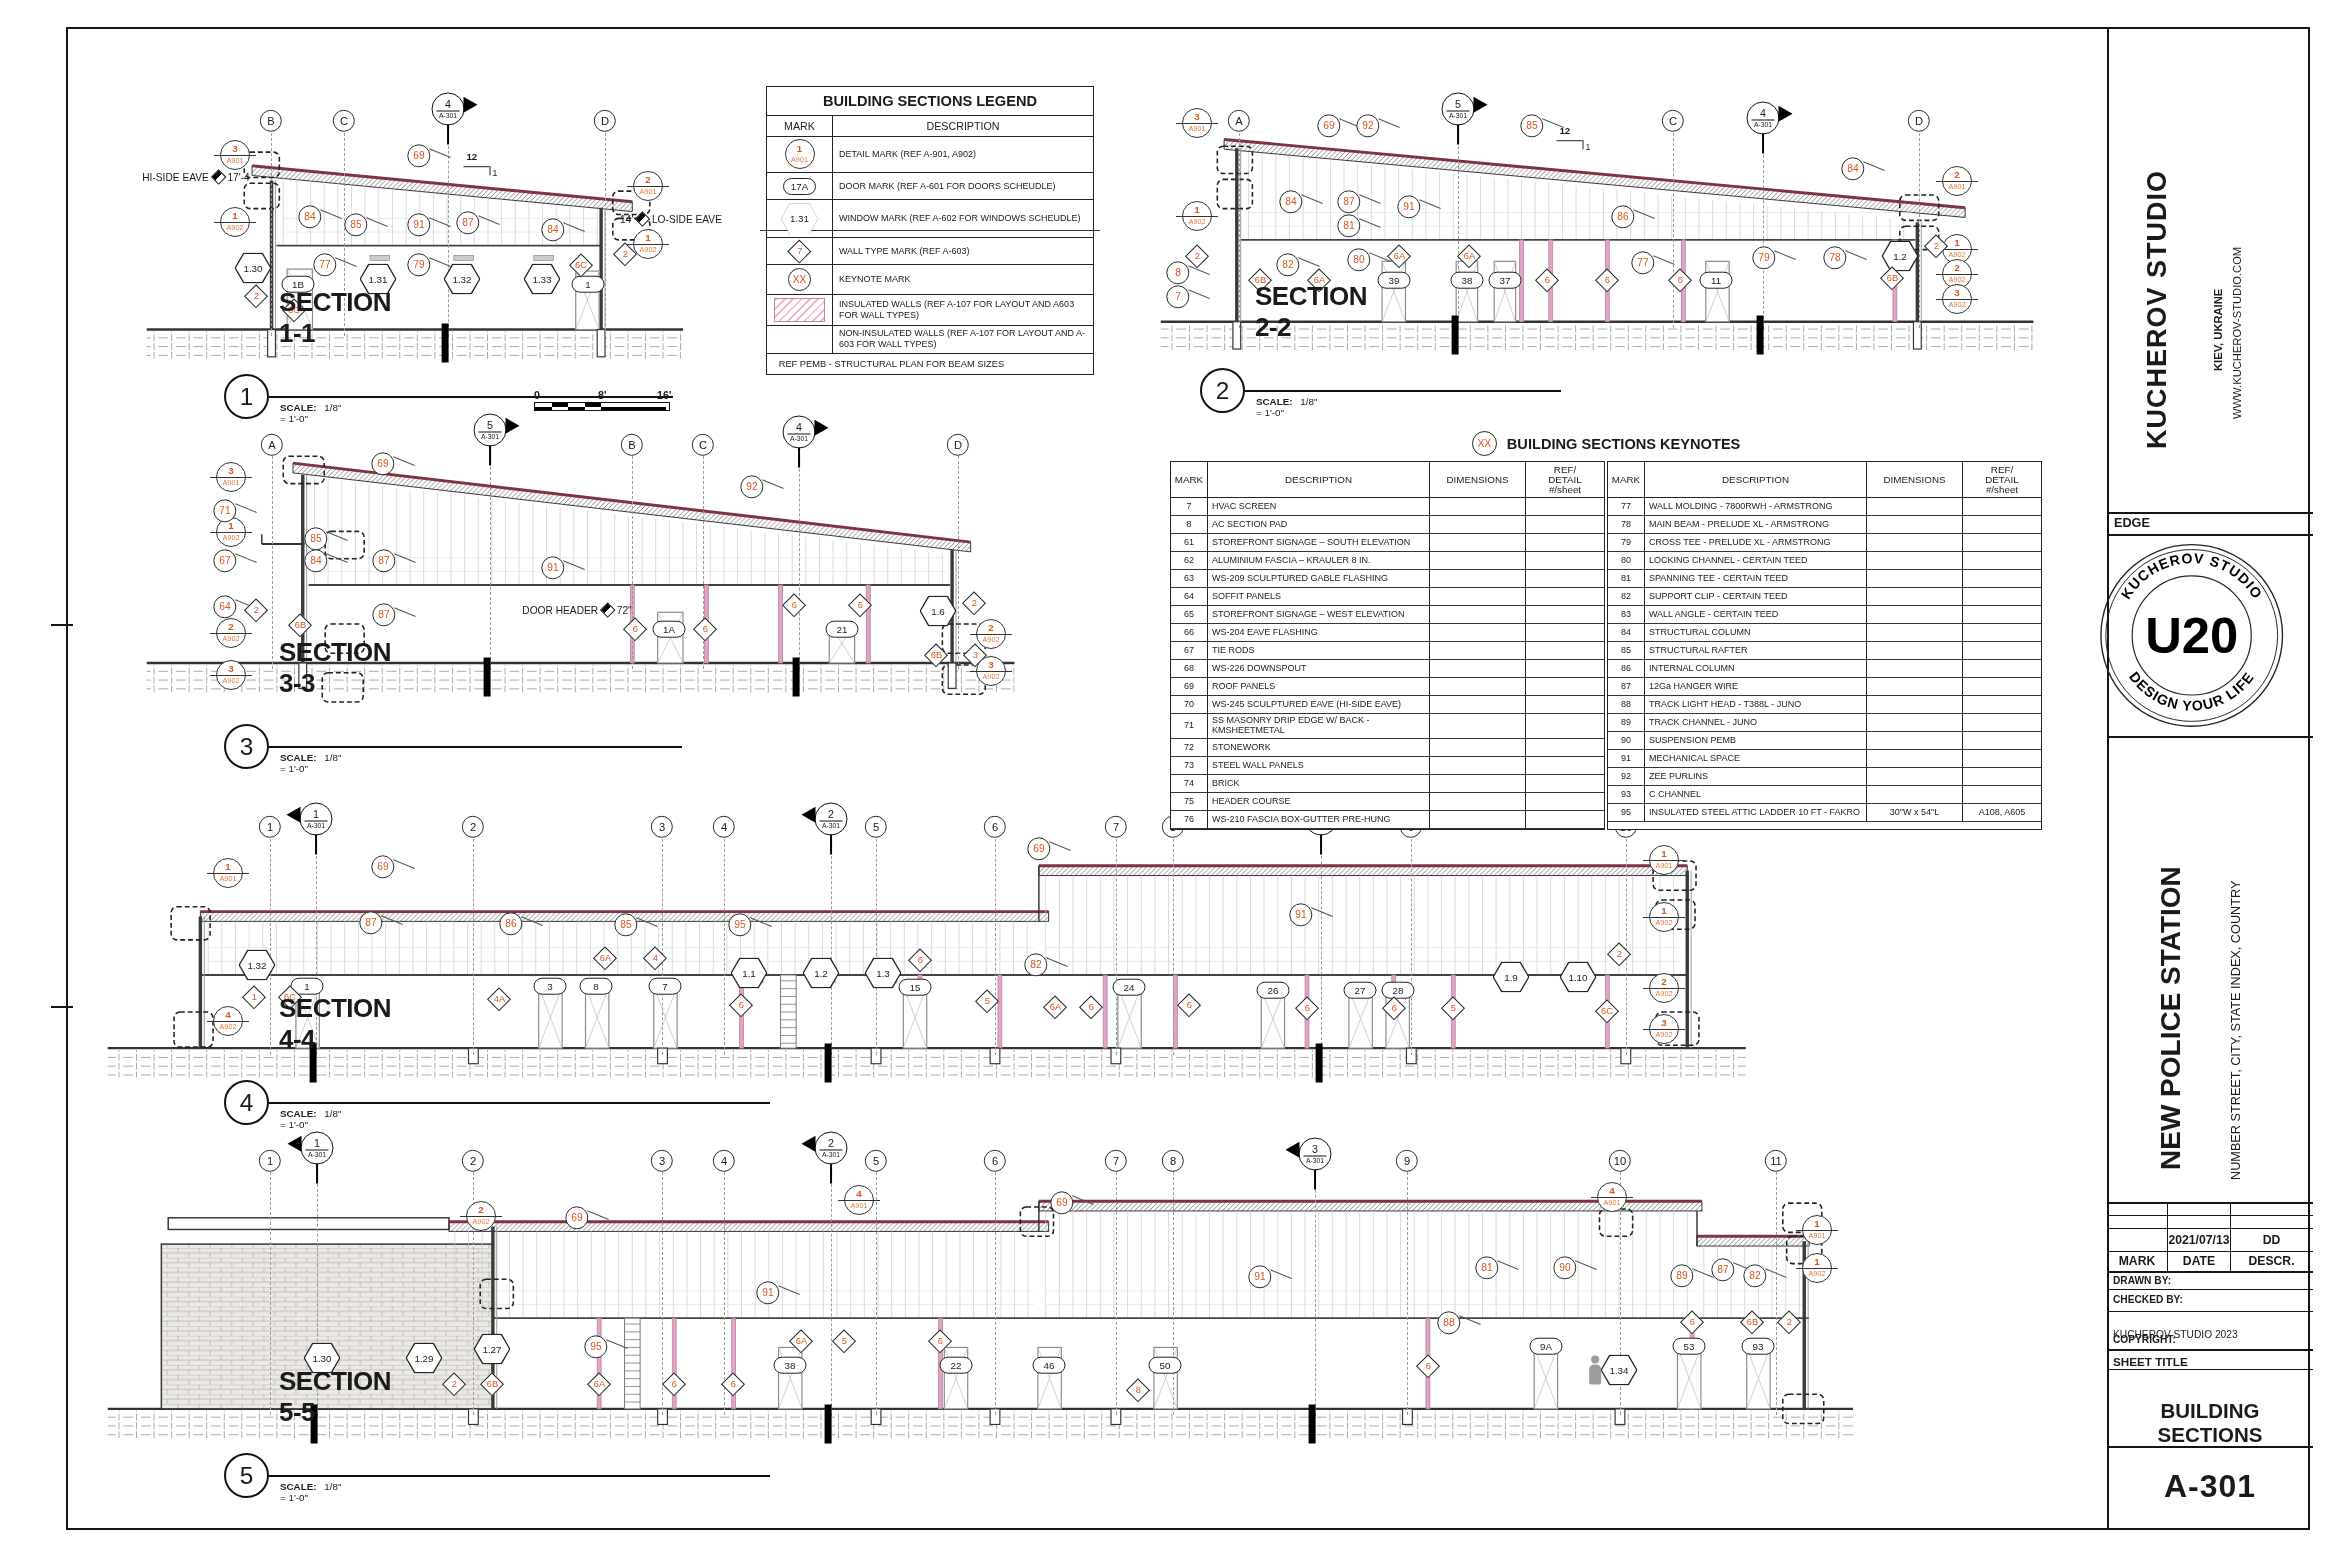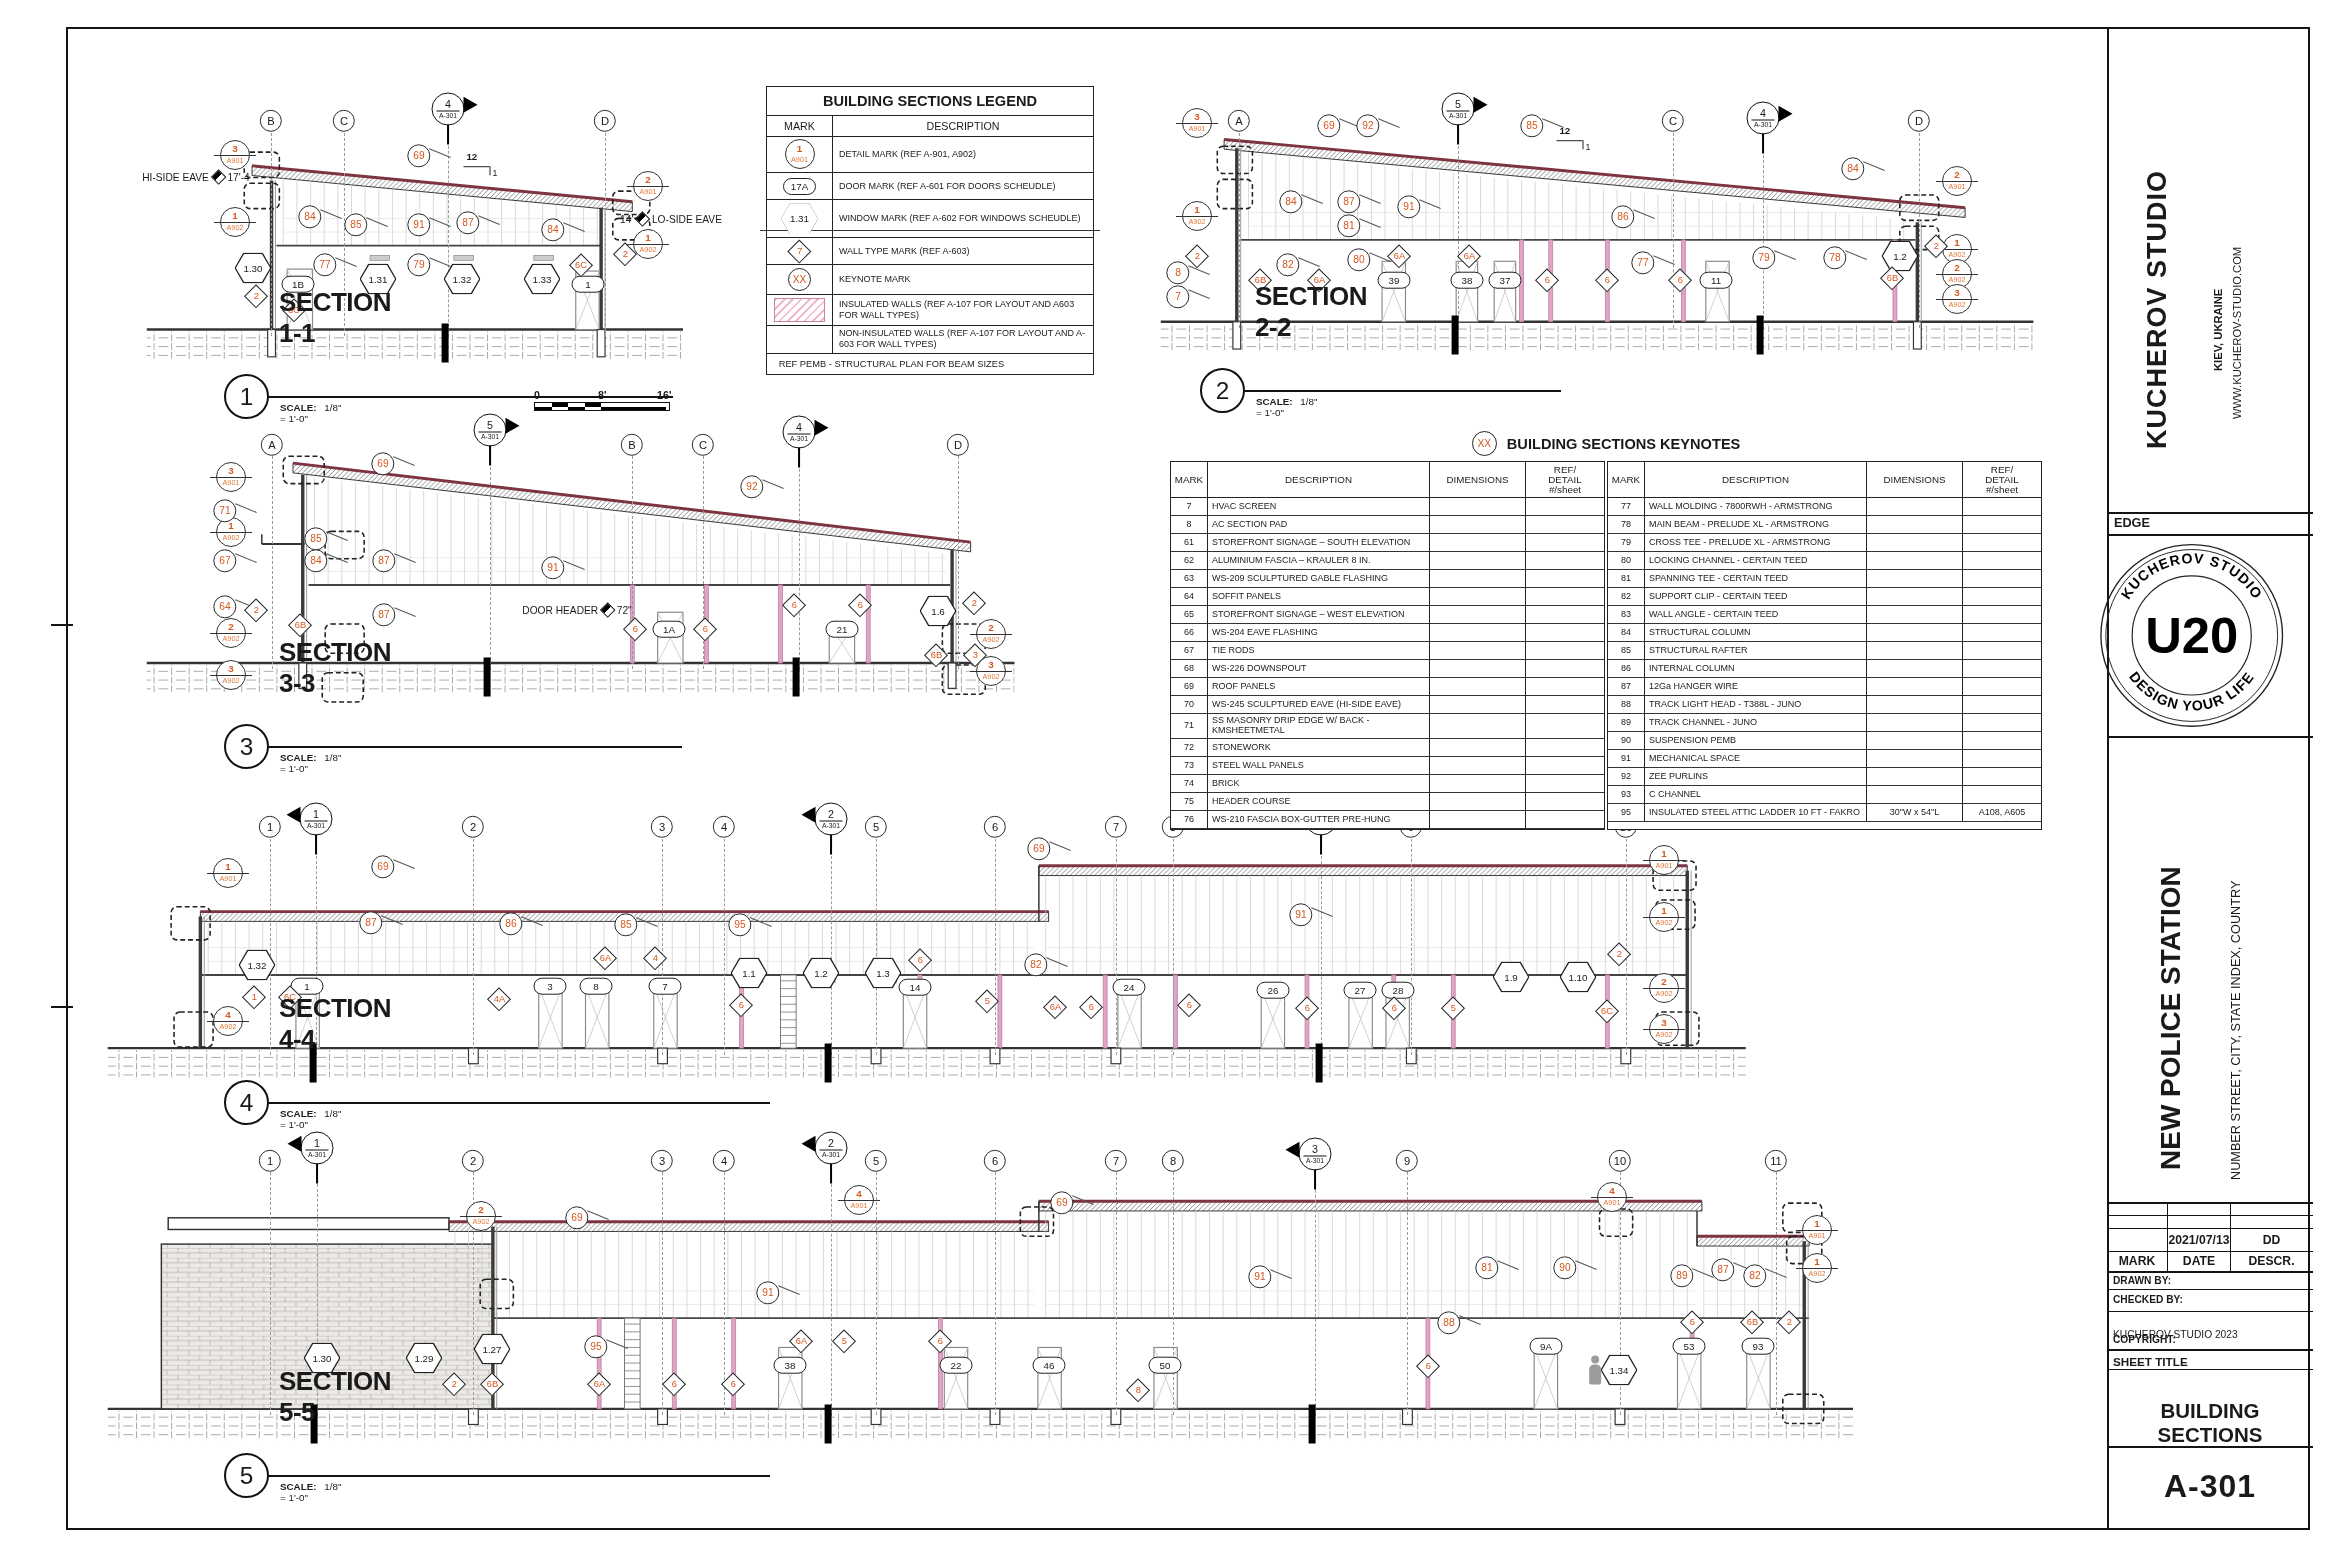--- a/index.html
+++ b/index.html
@@ -1068,21 +1068,21 @@
         <span>1.9</span>
       </div>
       <div class="mk mk-win" style="left: 1578px; top: 977px;">
         <div class="hexin"></div>
         <span>1.10</span>
       </div>
       <div class="mk mk-door" style="left: 307px; top: 986px;">1</div>
       <div class="mk mk-door" style="left: 550px; top: 986px;">3</div>
       <div class="mk mk-door" style="left: 596px; top: 986px;">8</div>
       <div class="mk mk-door" style="left: 665px; top: 986px;">7</div>
-      <div class="mk mk-door" style="left: 915px; top: 987px;">14</div>
+      <div class="mk mk-door" style="left: 915px; top: 987px;">15</div>
       <div class="mk mk-door" style="left: 1129px; top: 987px;">24</div>
       <div class="mk mk-door" style="left: 1273px; top: 990px;">26</div>
       <div class="mk mk-door" style="left: 1360px; top: 990px;">27</div>
       <div class="mk mk-door" style="left: 1398px; top: 990px;">28</div>
       <div class="mk mk-wall" style="left: 254px; top: 997px;">
         <span>1</span>
       </div>
       <div class="mk mk-wall" style="left: 290px; top: 997px;">
         <span>6C</span>
       </div>

